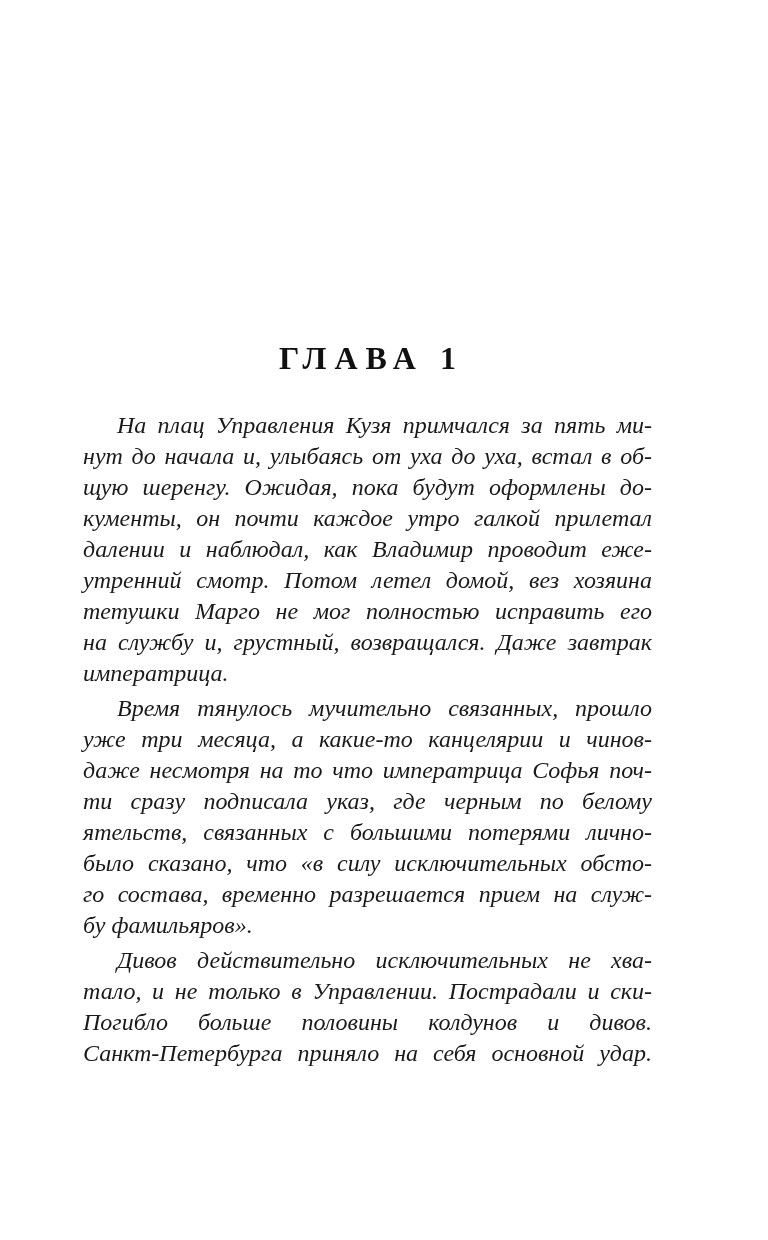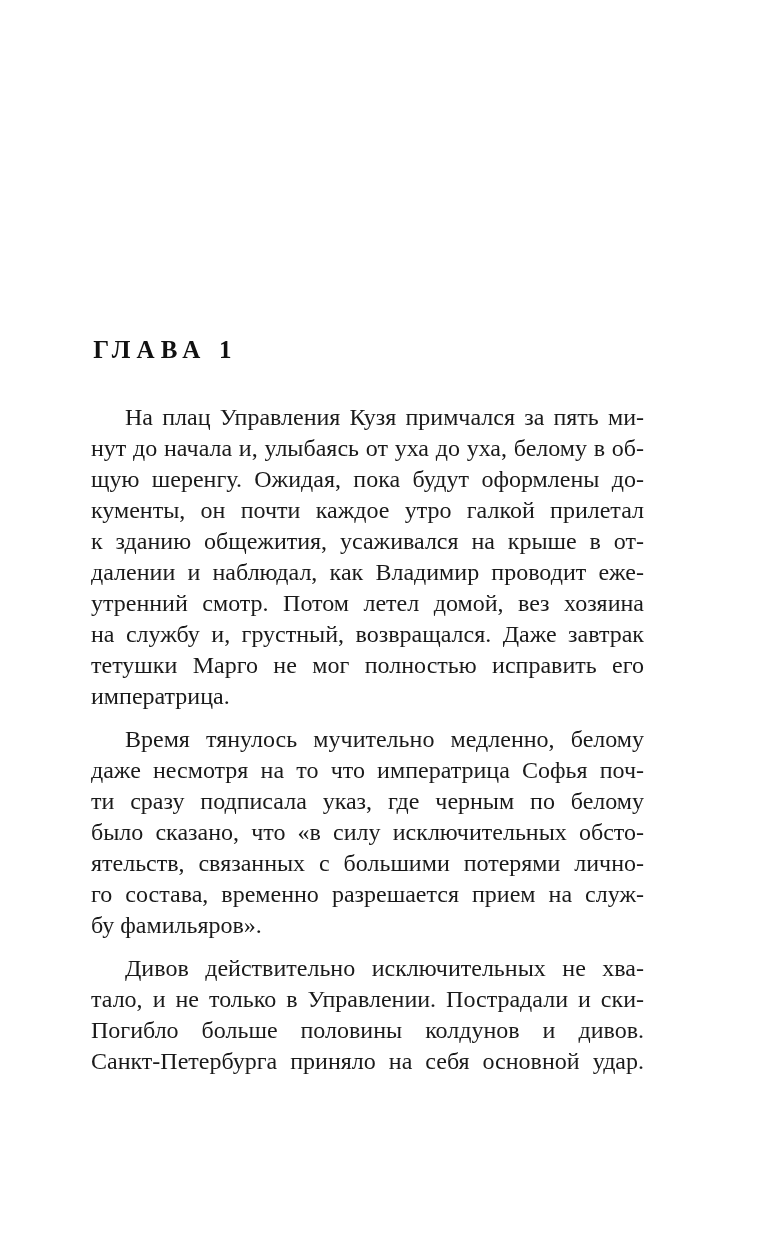--- a/index.html
+++ b/index.html
@@ -16,38 +16,39 @@
     font-family: "Liberation Serif", "DejaVu Serif", serif;
     color: #1a1a1a;
   }
   .column {
     position: absolute;
     left: 79px;
     top: 0;
     width: 577px;
   }
   .chapter-heading {
-    margin: 8px;
+    margin: 16px;
     padding-top: 326px;
-    font-size: 25px;
+    font-size: 32px;
     font-weight: 700;
     line-height: 32px;
     letter-spacing: 0.25em;
     text-indent: 0.25em; 
-    text-align: left;
+    text-align: center;
     color: #111111;
   }
   .text-body {
     margin-top: 36px;
     font-size: 24px;
     line-height: 31px;
   }
   .paragraph {
-    margin: 12px;
+    margin: 4px;
     padding: 0;
+    font-style: italic;
   }
   .line {
     text-align: justify;
     text-align-last: justify;
   }
   .line.indent {
     text-indent: 34px;
   }
   .line.para-end {
     text-align-last: left;
@@ -55,36 +56,36 @@
 </style>
 </head>
 <body>
 
 <div class="sheet" style="background: rgb(255, 255, 255); color: rgb(26, 26, 26);">
   <div class="column">
     <h1 class="chapter-heading">ГЛАВА 1</h1>
     <div class="text-body">
         <div class="paragraph">
           <div class="line indent">На плац Управления Кузя примчался за пять ми-</div>
-          <div class="line">нут до начала и, улыбаясь от уха до уха, белому в об-</div>
+          <div class="line">нут до начала и, улыбаясь от уха до уха, встал в об-</div>
           <div class="line">щую шеренгу. Ожидая, пока будут оформлены до-</div>
           <div class="line">кументы, он почти каждое утро галкой прилетал</div>
-          <div class="line">к зданию общежития, усаживался на крыше в от-</div>
           <div class="line">далении и наблюдал, как Владимир проводит еже-</div>
           <div class="line">утренний смотр. Потом летел домой, вез хозяина</div>
+          <div class="line">тетушки Марго не мог полностью исправить его</div>
           <div class="line">на службу и, грустный, возвращался. Даже завтрак</div>
-          <div class="line">тетушки Марго не мог полностью исправить его</div>
           <div class="line para-end">императрица.</div>
         </div>
         <div class="paragraph">
-          <div class="line indent">Время тянулось мучительно медленно, белому</div>
+          <div class="line indent">Время тянулось мучительно связанных, прошло</div>
+          <div class="line">уже три месяца, а какие-то канцелярии и чинов-</div>
           <div class="line">даже несмотря на то что императрица Софья поч-</div>
           <div class="line">ти сразу подписала указ, где черным по белому</div>
+          <div class="line">ятельств, связанных с большими потерями лично-</div>
           <div class="line">было сказано, что «в силу исключительных обсто-</div>
-          <div class="line">ятельств, связанных с большими потерями лично-</div>
           <div class="line">го состава, временно разрешается прием на служ-</div>
           <div class="line para-end">бу фамильяров».</div>
         </div>
         <div class="paragraph">
           <div class="line indent">Дивов действительно исключительных не хва-</div>
           <div class="line">тало, и не только в Управлении. Пострадали и ски-</div>
           <div class="line">Погибло больше половины колдунов и дивов.</div>
           <div class="line">Санкт-Петербурга приняло на себя основной удар.</div>
         </div>
       </div>

